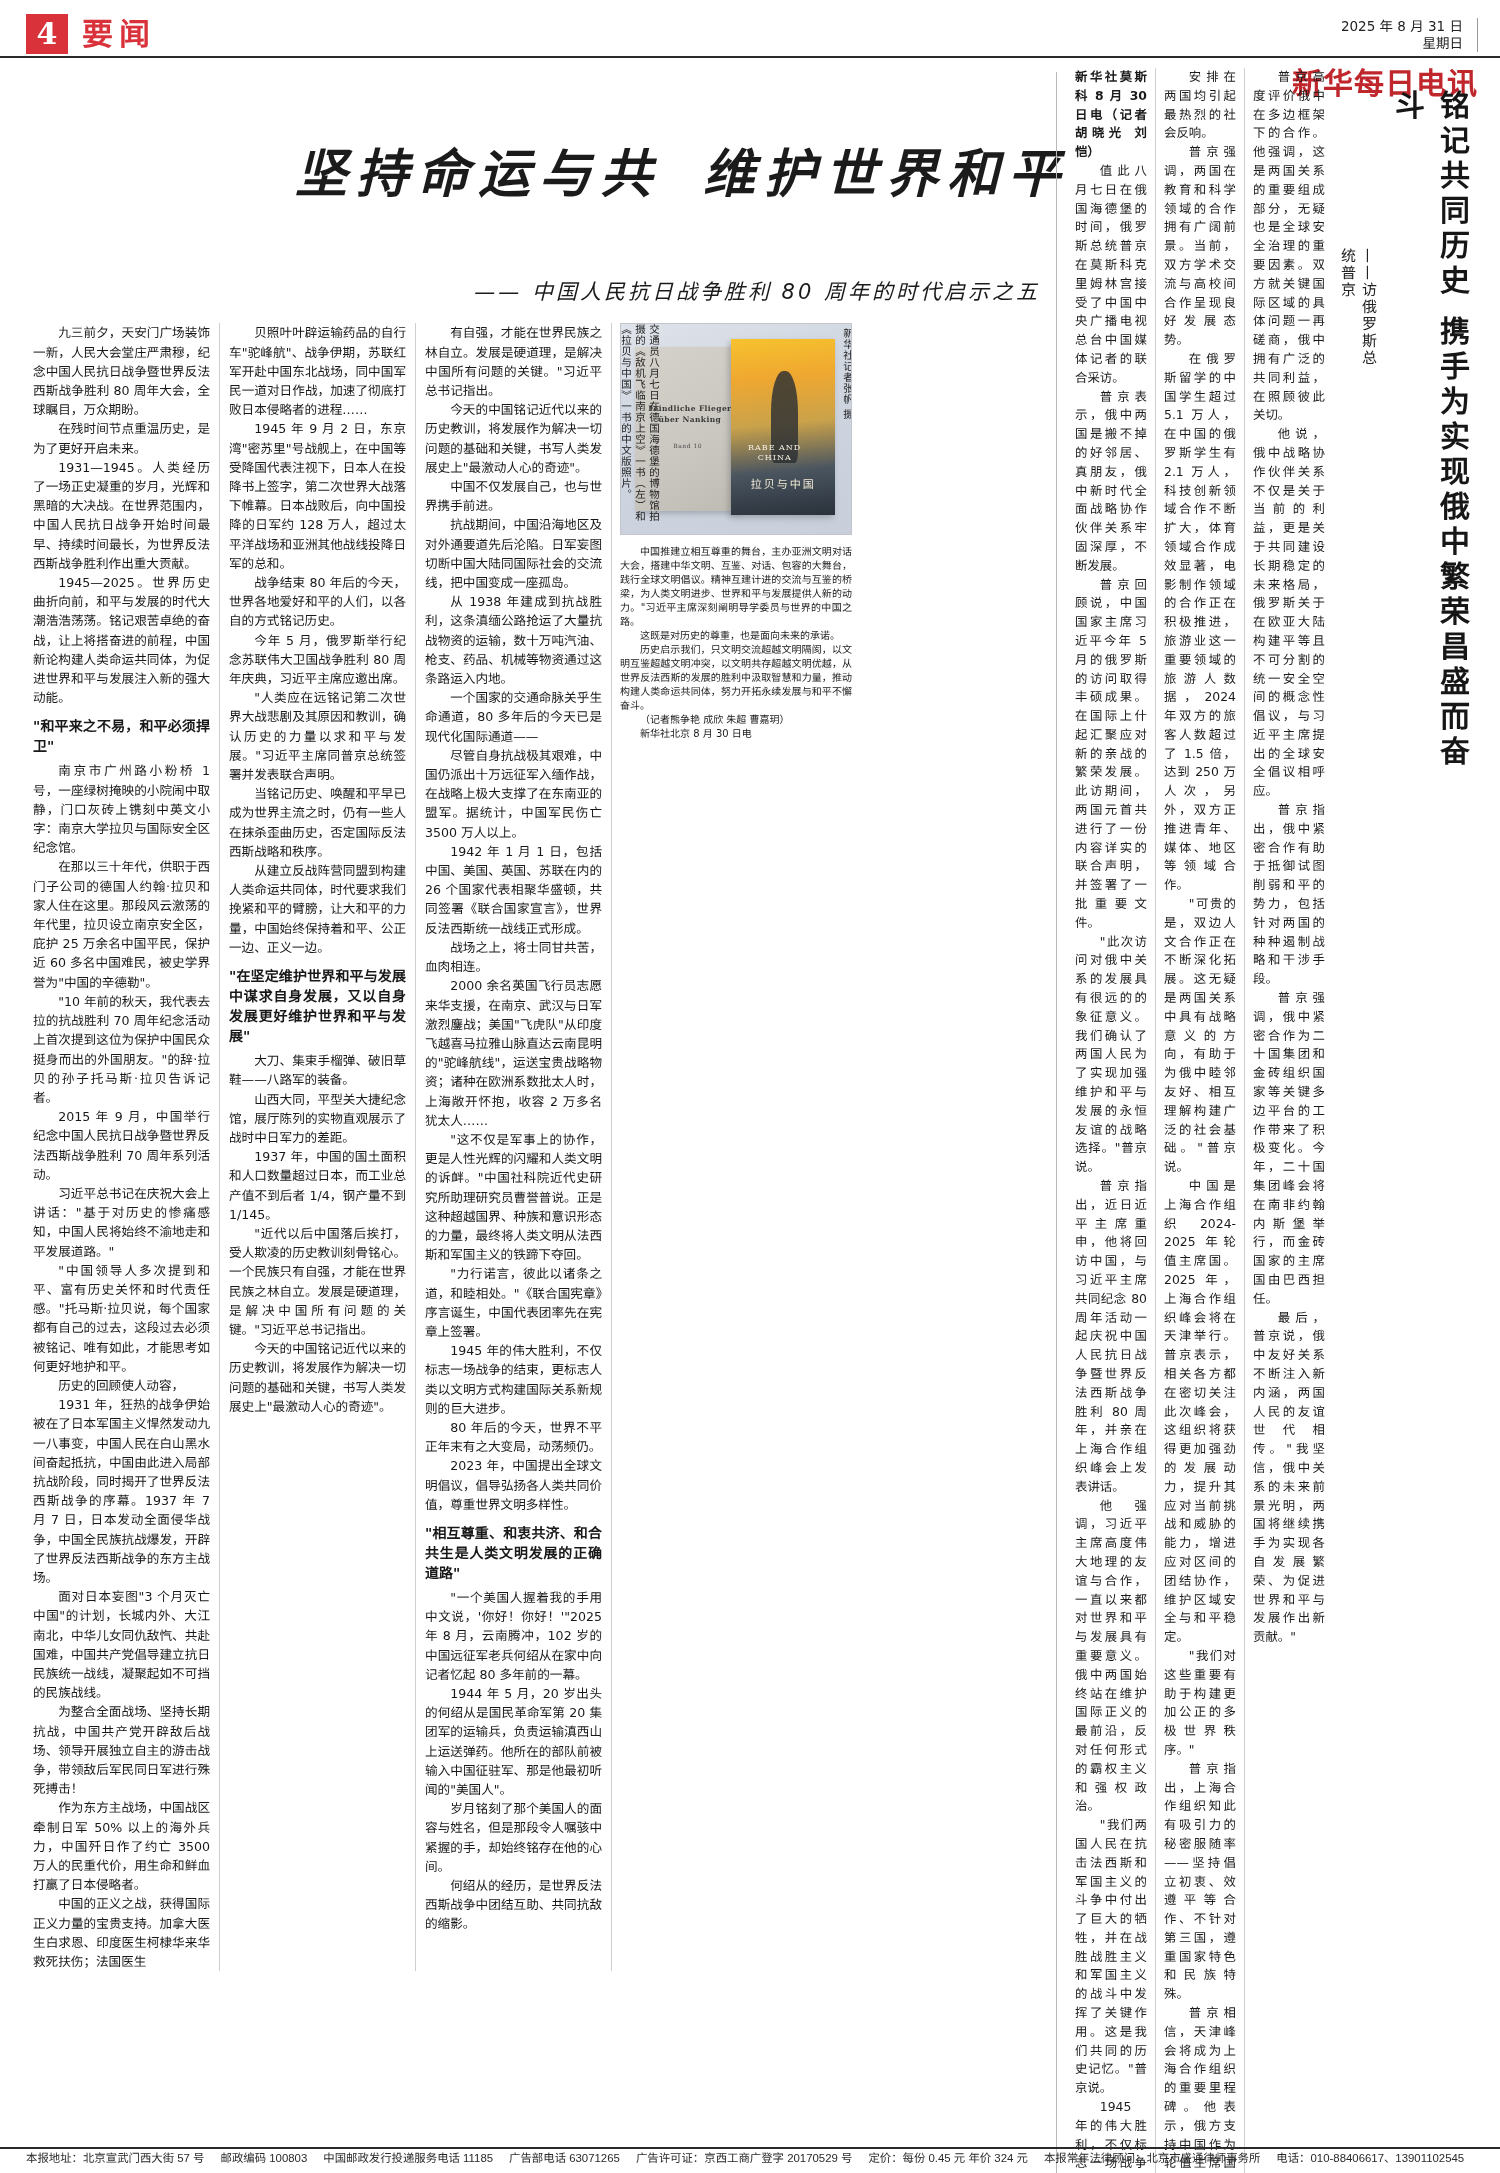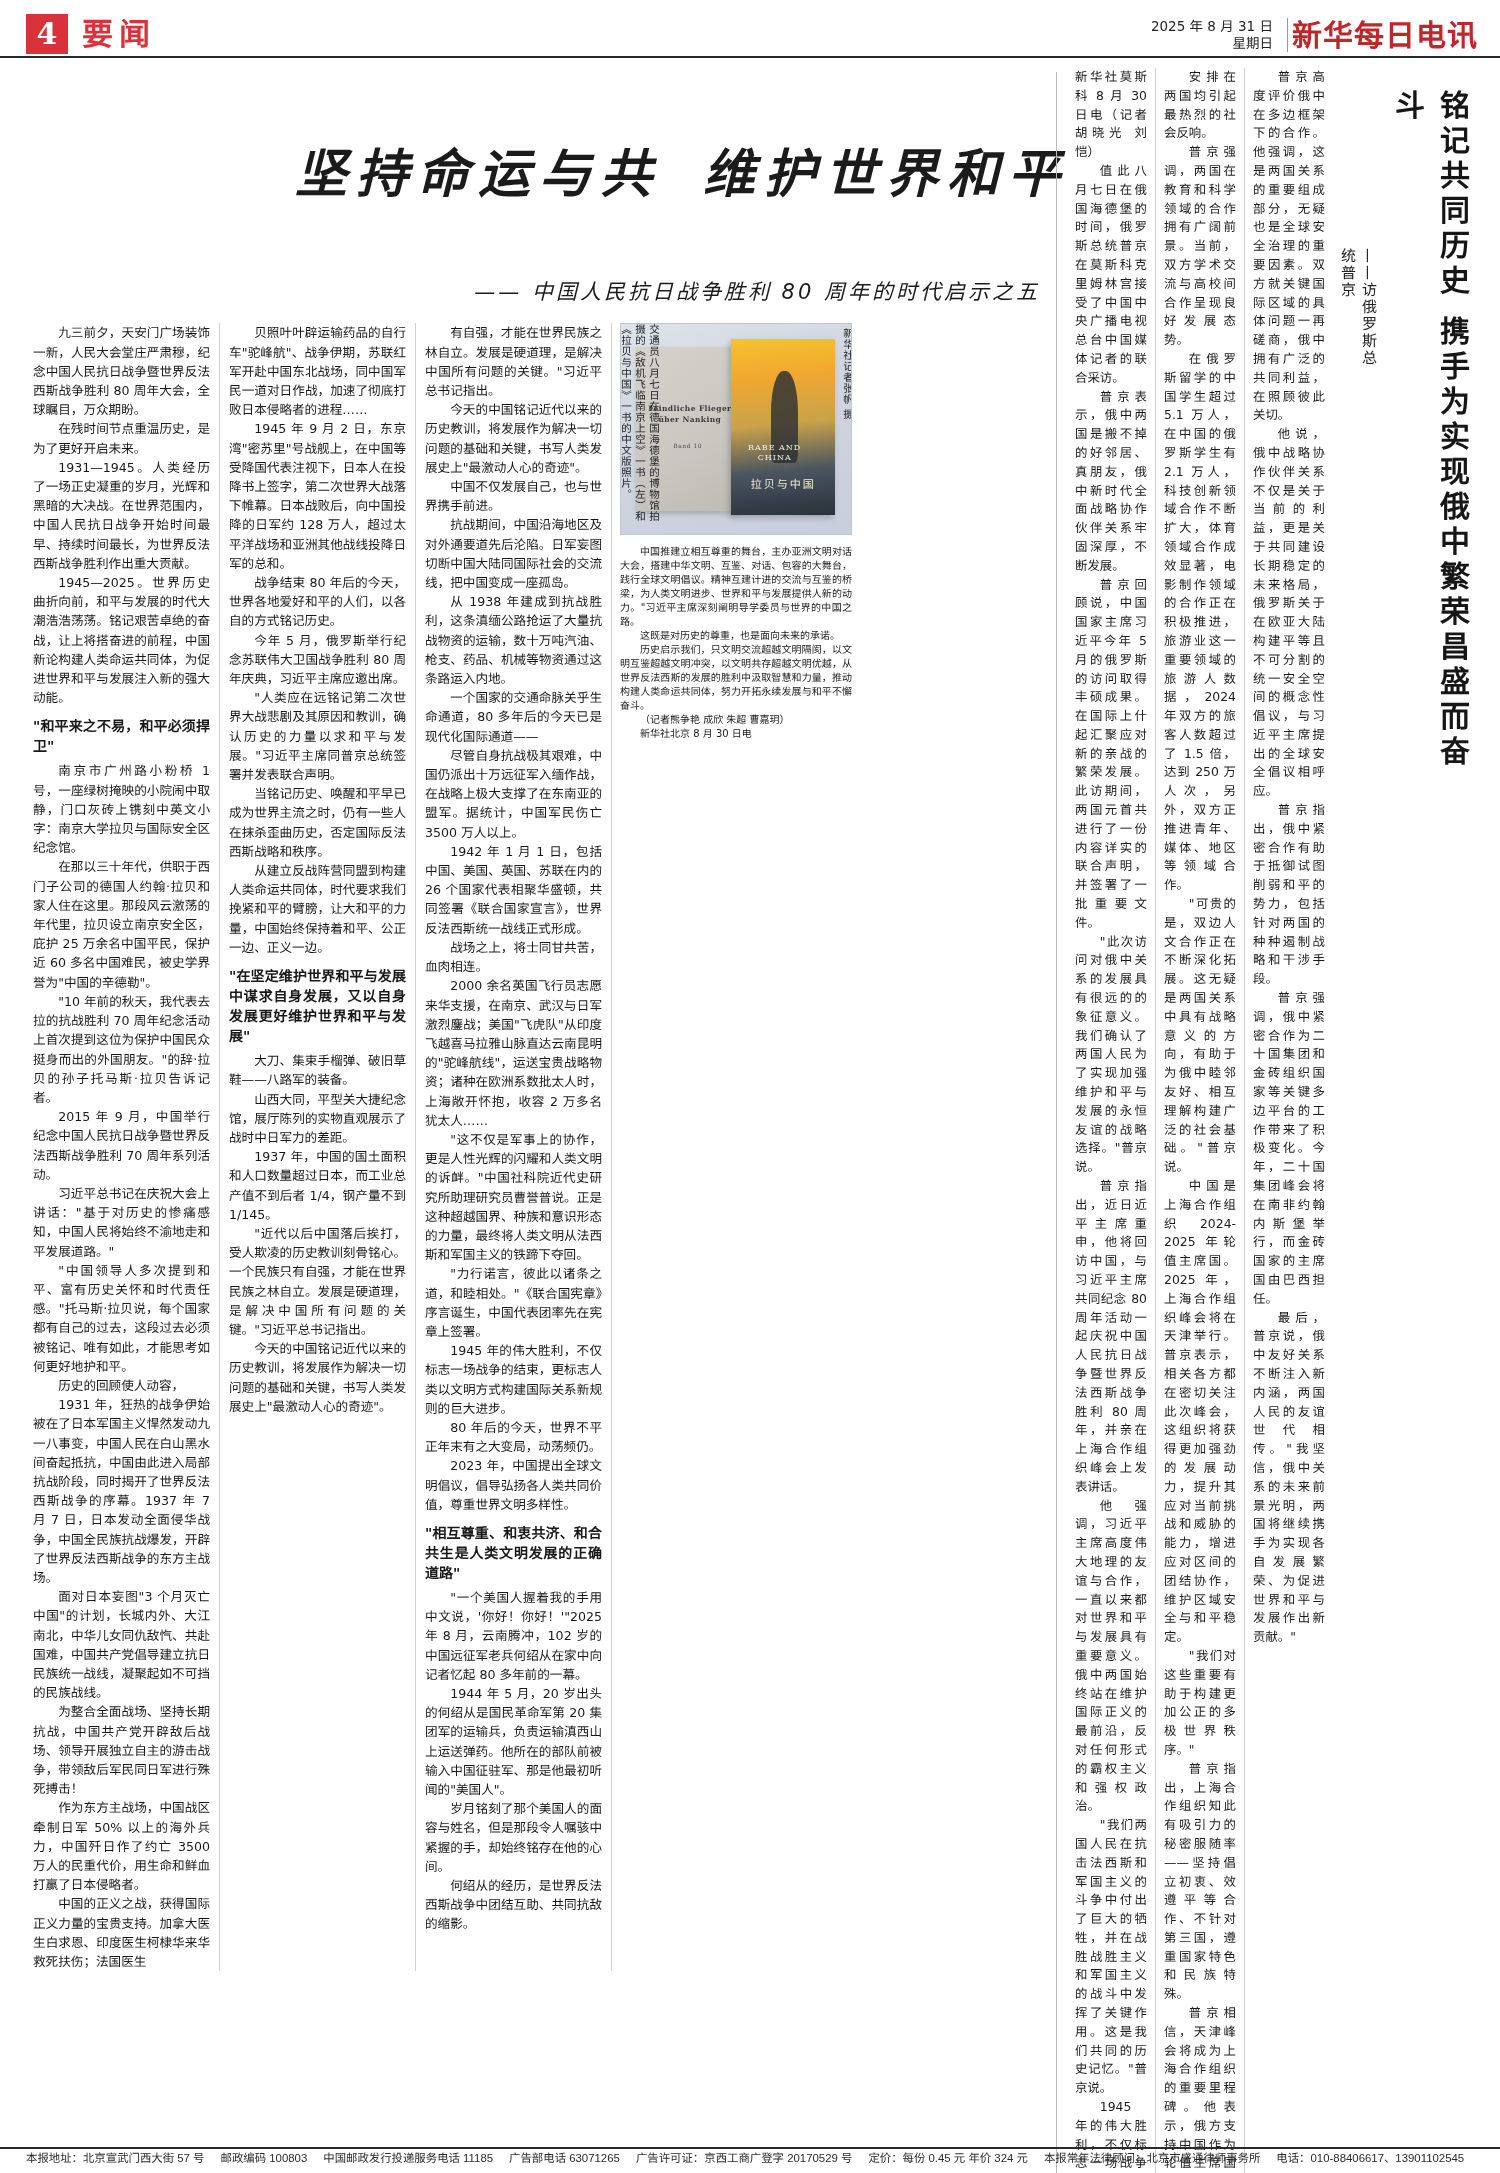--- a/index.html
+++ b/index.html
@@ -34,22 +34,23 @@
   .section-name {
     margin-left:14px;
     font-family:"DejaVu Serif","Liberation Serif",serif;
     font-size:31px; font-weight:700;
     letter-spacing:6px;
     color:#d9323a;
     line-height:40px;
   }
   .masthead-right {
     margin-left:auto;
-    display:flex; align-items:flex-start; gap:4px;
+    display:flex; align-items:flex-end; gap:14px;
     padding-top:4px;
+    flex-direction:column;
   }
   .issue-date {
     text-align:right;
     font-size:13.5px; line-height:17px;
     color:#222;
     font-family:"DejaVu Sans","Liberation Sans",sans-serif;
     border-right:1px solid #999;
     padding-right:14px;
   }
   .paper-logo {
@@ -224,21 +225,21 @@
     width:auto; flex:1;
     padding:0 8px;
     font-size:12.4px;
     line-height:18.8px;
     text-align:justify;
     text-justify:inter-ideograph;
     border-right:1px solid #cfcfcf;
   }
   .rb-col:last-child { border-right:none; }
   .rb-col p { margin:0; text-indent:2em; }
-  .rb-col p.noind { text-indent:0; }
+  .rb-col p.noind { text-indent:0;font-weight:bold; }
 
   
   .footer {
     position:absolute;
     left:0; right:0; bottom:0;
     border-top:2px solid #2a2a2a;
     padding:0 26px 8px;
     font-size:11.4px;
     color:#2a2a2a;
     display:flex;

